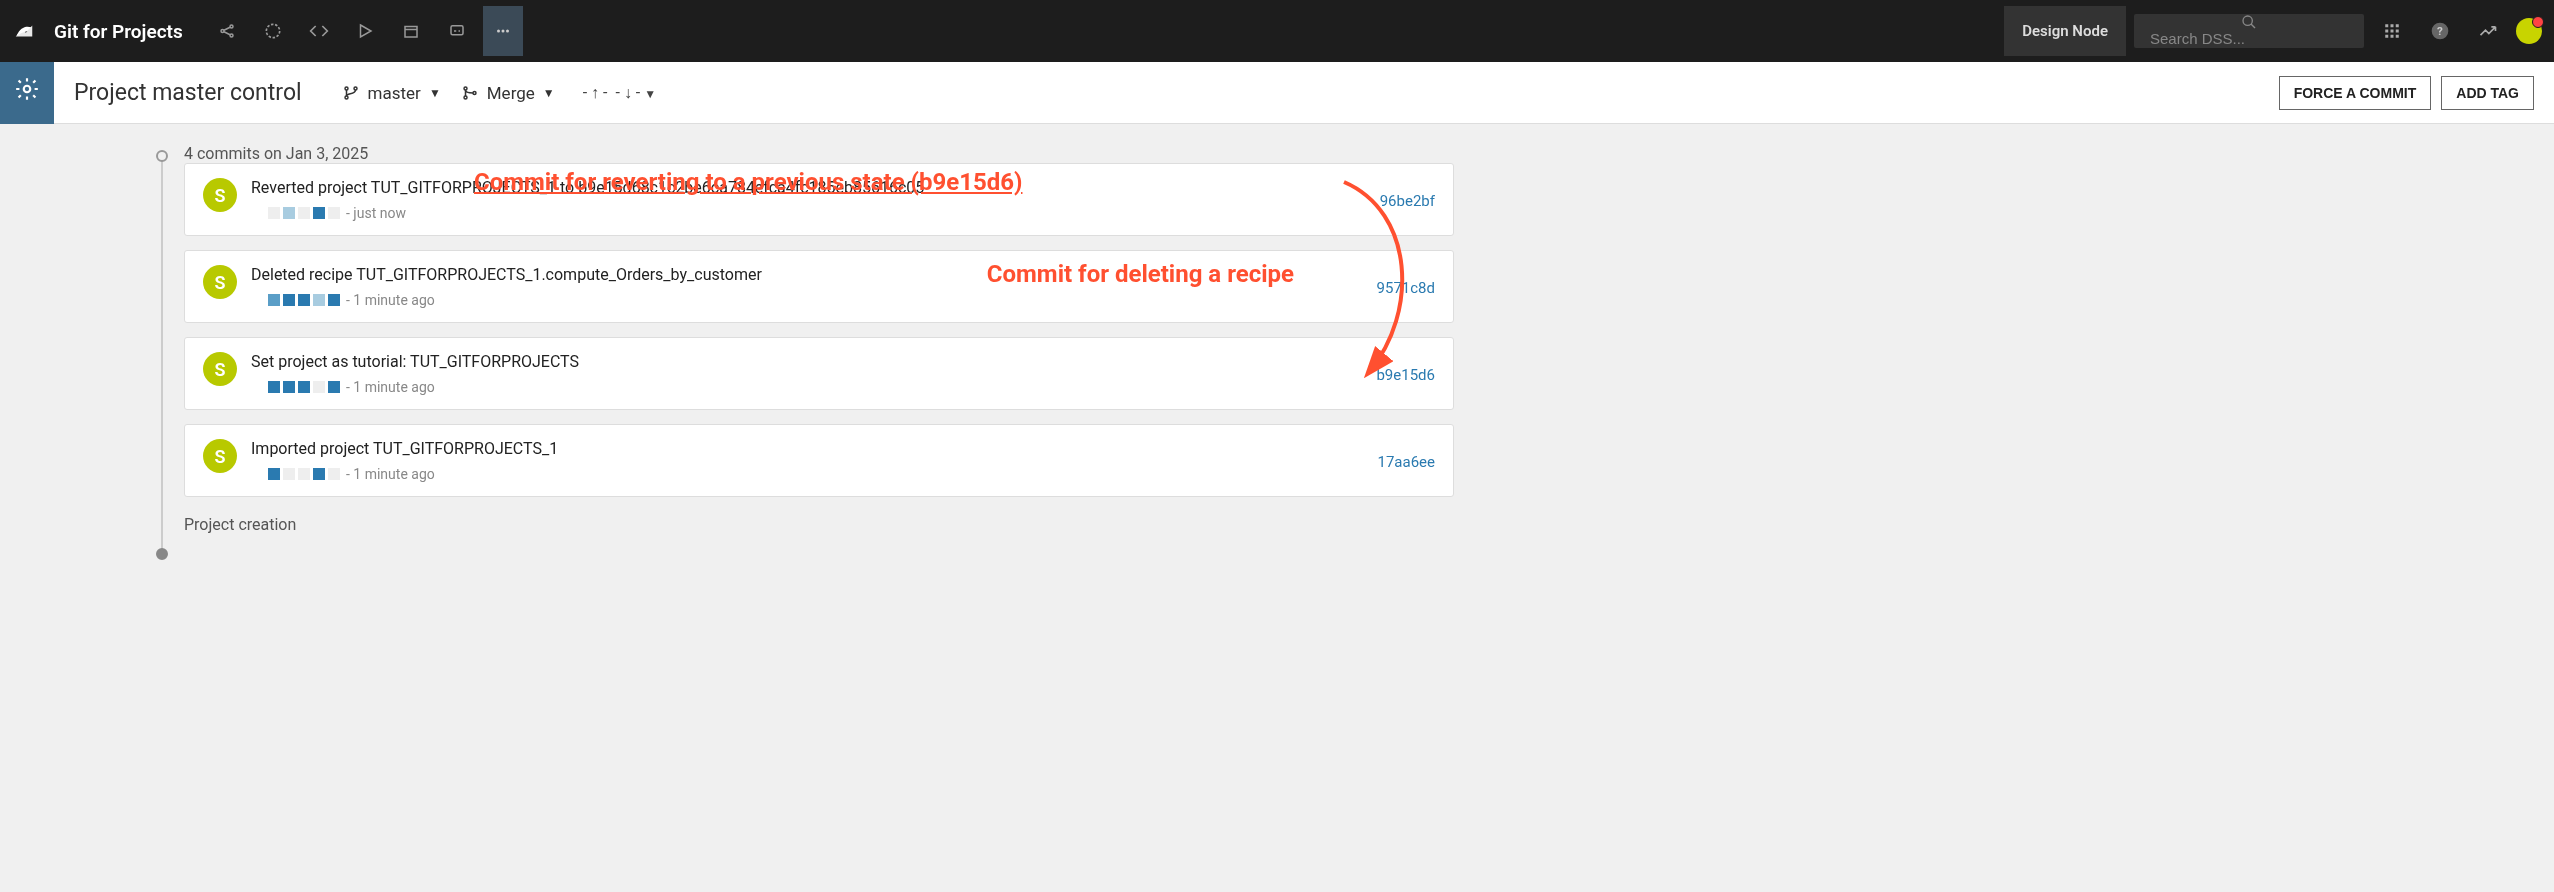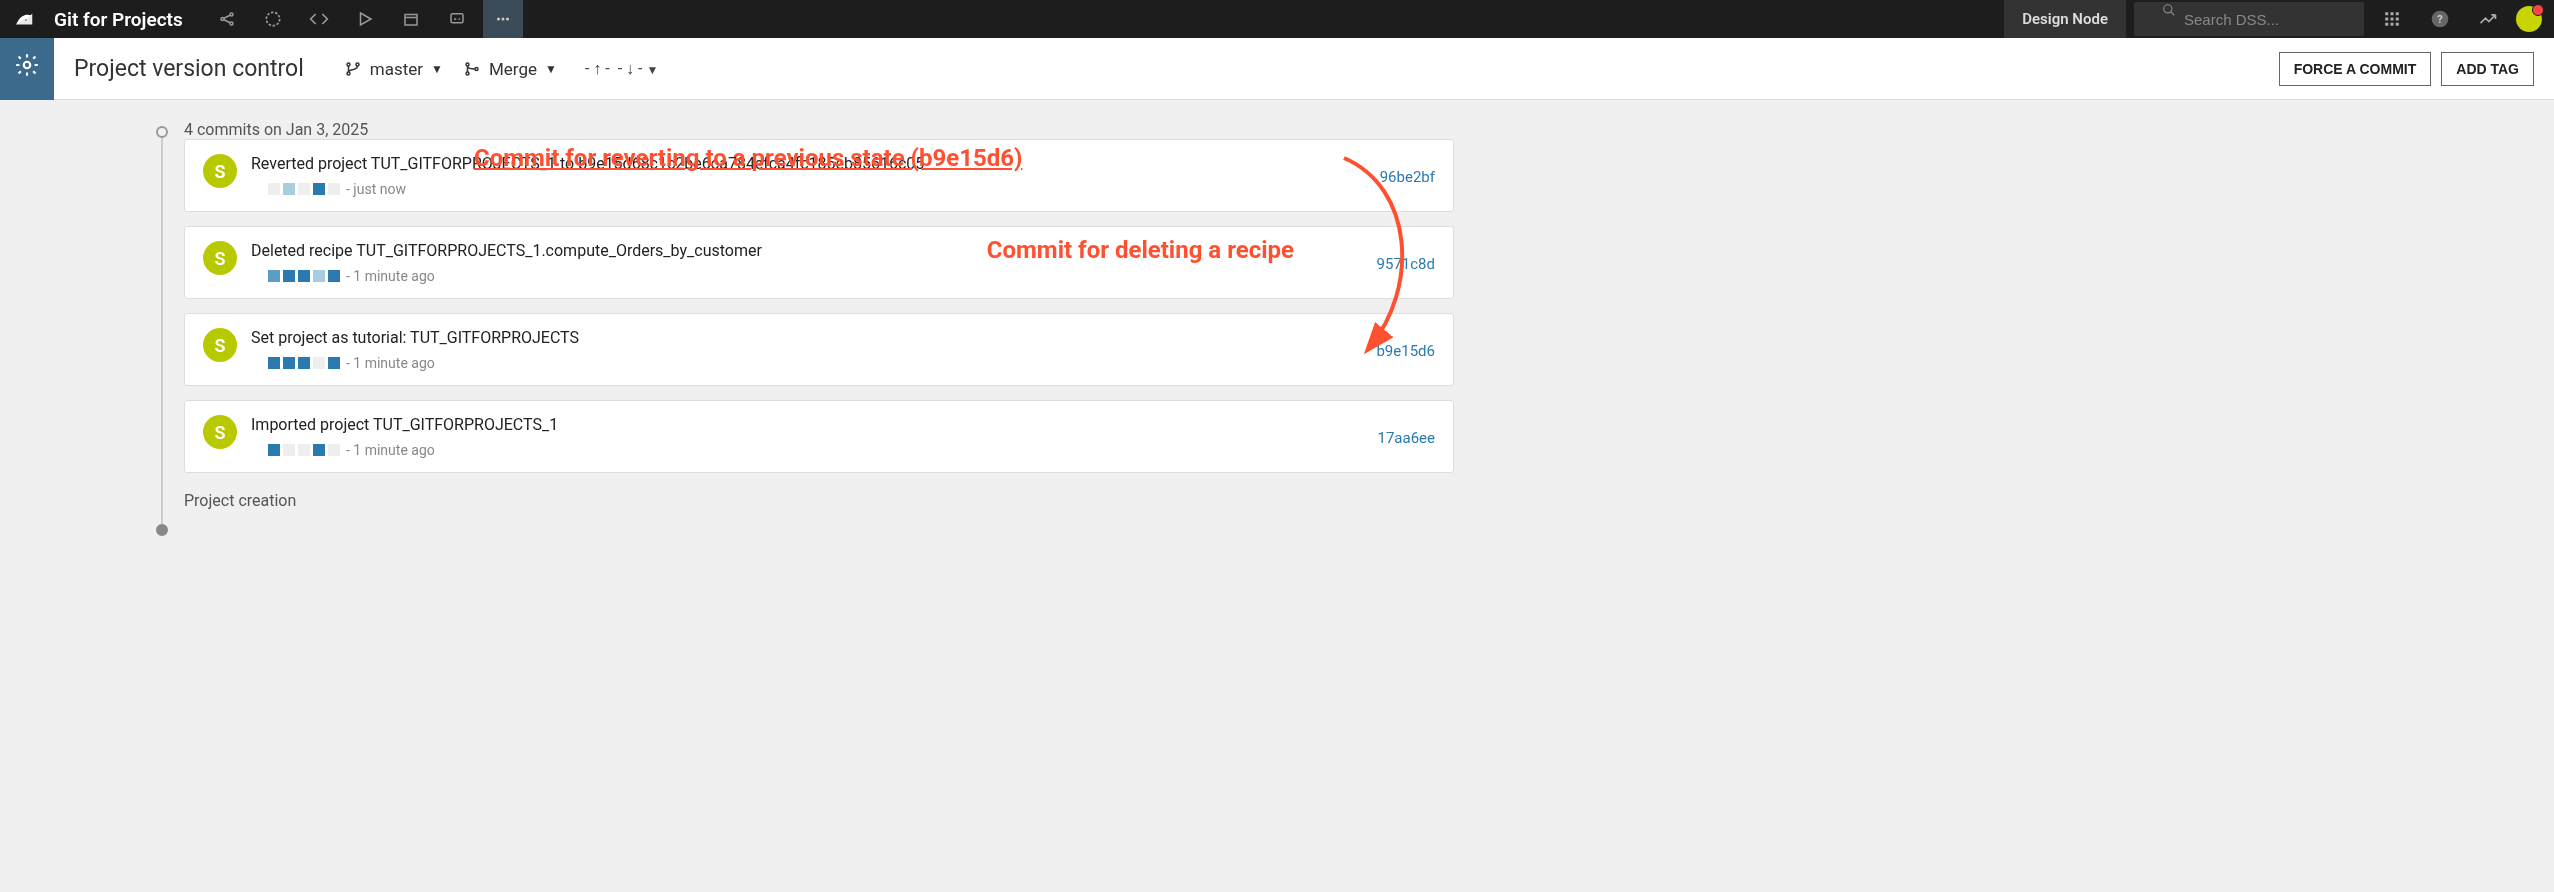--- a/index.html
+++ b/index.html
@@ -1,27 +1,27 @@
 <!DOCTYPE html>
 <html><head>
 <meta charset="utf-8">
 <style>
 * { margin: 0; padding: 0; box-sizing: border-box; }
 body { font-family: -apple-system, BlinkMacSystemFont, "Segoe UI", Roboto, sans-serif; background: #f0f0f0; color: #333; }
 
 
-.topnav { background: #1d1d1d; height: 38px; display: flex; align-items: center; padding: 0 12px; color: #ccc; }
+.topnav { background: #1d1d1d; height: 62px; display: flex; align-items: center; padding: 0 12px; color: #ccc; }
 .topnav-left { display: flex; align-items: center; gap: 6px; }
 .bird-icon { width: 24px; height: 24px; display: flex; align-items: center; justify-content: center; }
 .project-title { color: #fff; font-weight: 600; font-size: 19px; margin-left: 12px; margin-right: 18px; }
 .nav-icon { width: 40px; height: 50px; display: flex; align-items: center; justify-content: center; color: #aaa; cursor: pointer; }
 .nav-icon.active { background: #3b4a57; }
 .topnav-right { margin-left: auto; display: flex; align-items: center; gap: 8px; }
 .design-node { background: #333; padding: 0 18px; height: 50px; display: flex; align-items: center; color: #ddd; font-weight: 600; font-size: 15px; }
-.search-box { background: #333; display: flex; padding: 0 28px; height: 34px; border-radius: 2px; width: 230px; }
+.search-box { background: #333; display: flex; align-items: center; padding: 0 12px; height: 34px; border-radius: 2px; width: 230px; flex-direction: column; }
 .search-box input { background: transparent; border: none; color: #ccc; font-size: 15px; outline: none; margin-left: 8px; width: 100%; }
 .search-box input::placeholder { color: #888; }
 .avatar-circle { width: 26px; height: 26px; border-radius: 50%; background: #c8d400; position: relative; }
 .avatar-circle::after { content: ""; position: absolute; top: -2px; right: -2px; width: 10px; height: 10px; background: #ff4444; border-radius: 50%; border: 1px solid #1d1d1d; }
 
 
 .subheader-wrap { display: flex; }
 .gear-col { width: 54px; background: #3b6a8c; display: flex; align-items: flex-start; justify-content: center; padding-top: 14px; }
 .subheader { background: #fff; flex: 1; height: 62px; display: flex; align-items: center; padding: 0 20px; border-bottom: 1px solid #ddd; }
 .subheader-title { font-size: 23px; font-weight: 400; color: #333; margin-right: 40px; }
@@ -157,21 +157,21 @@
 </div>
 
 <div class="subheader-wrap">
   <div class="gear-col">
     <svg width="26" height="26" viewBox="0 0 24 24" fill="none" stroke="#fff" stroke-width="2">
         <circle cx="12" cy="12" r="3"></circle>
         <path d="M12 2 L12 5 M12 19 L12 22 M4.2 4.2 L6.3 6.3 M17.7 17.7 L19.8 19.8 M2 12 L5 12 M19 12 L22 12 M4.2 19.8 L6.3 17.7 M17.7 6.3 L19.8 4.2"></path>
       </svg>
   </div>
   <div class="subheader">
-    <span class="subheader-title">Project version control</span>
+    <span class="subheader-title">Project master control</span>
     <div class="branch-ctrl">
       <svg width="18" height="18" viewBox="0 0 24 24" fill="none" stroke="#333" stroke-width="2">
           <circle cx="6" cy="6" r="2"></circle>
           <circle cx="6" cy="18" r="2"></circle>
           <circle cx="18" cy="6" r="2"></circle>
           <path d="M6 8 L6 16 M18 8 C18 14 6 12 6 16"></path>
         </svg>
       <span>master</span>
       <span class="caret">▼</span>
     </div>

